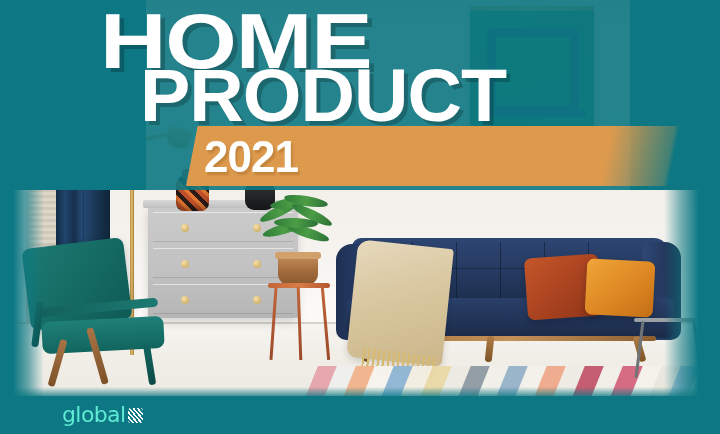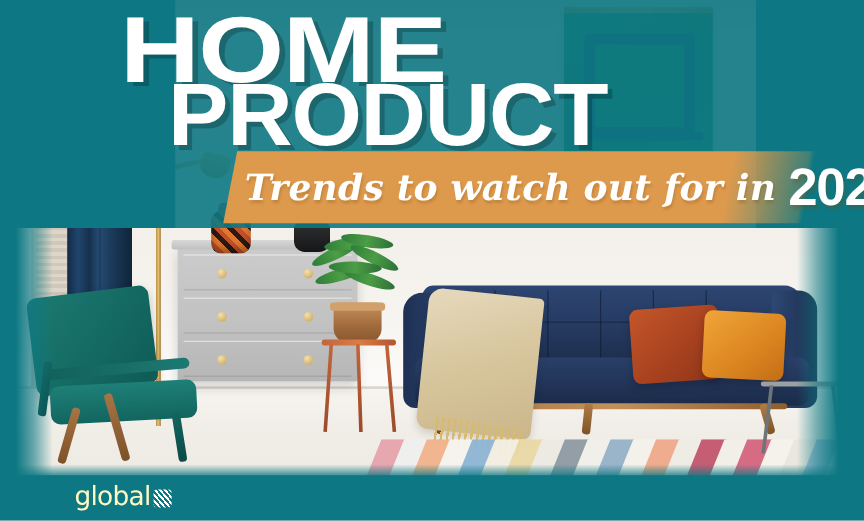--- a/index.html
+++ b/index.html
@@ -365,21 +365,21 @@
   }
   .bb-fade{
     position:absolute; left:0; top:-9px; width:100%; height:10px;
     background:linear-gradient(180deg,rgba(13,120,131,0),rgba(13,120,131,.85));
   }
   .logo{
     display:flex; align-items:center;
     margin-left:62px;
   }
   .logo-word{
-    color:#fef9c3; font-size:22px; font-weight:400;
+    color:#5eead4; font-size:22px; font-weight:400;
     font-family:"DejaVu Sans", sans-serif;
     letter-spacing:-.6px; line-height:1;
   }
   .logo-mark{
     width:15px; height:15px; margin:0 3px 0 2px;
     border-radius:3px;
     background:repeating-linear-gradient(50deg,#ffffff 0 1.6px,rgba(13,120,131,.85) 1.6px 3.2px);
   }
   .bb-url{
     margin-left:auto; margin-right:24px;
@@ -525,21 +525,20 @@
   <div class="teal-edge-left"></div>
 
   <div class="subbanner"></div>
 
   <div class="headline">
     <div class="hl hl-home">HOME</div>
     <div class="hl hl-product">PRODUCT</div>
   </div>
 
   <div class="sub-text">
-    <span class="sub-script">Trends to watch out for in</span>
     <span class="sub-year">2021</span>
   </div>
 
   <div class="bottombar">
     <div class="bb-fade"></div>
     <div class="logo">
       <span class="logo-word">global</span>
       <span class="logo-mark"></span>
     </div>
   </div>

